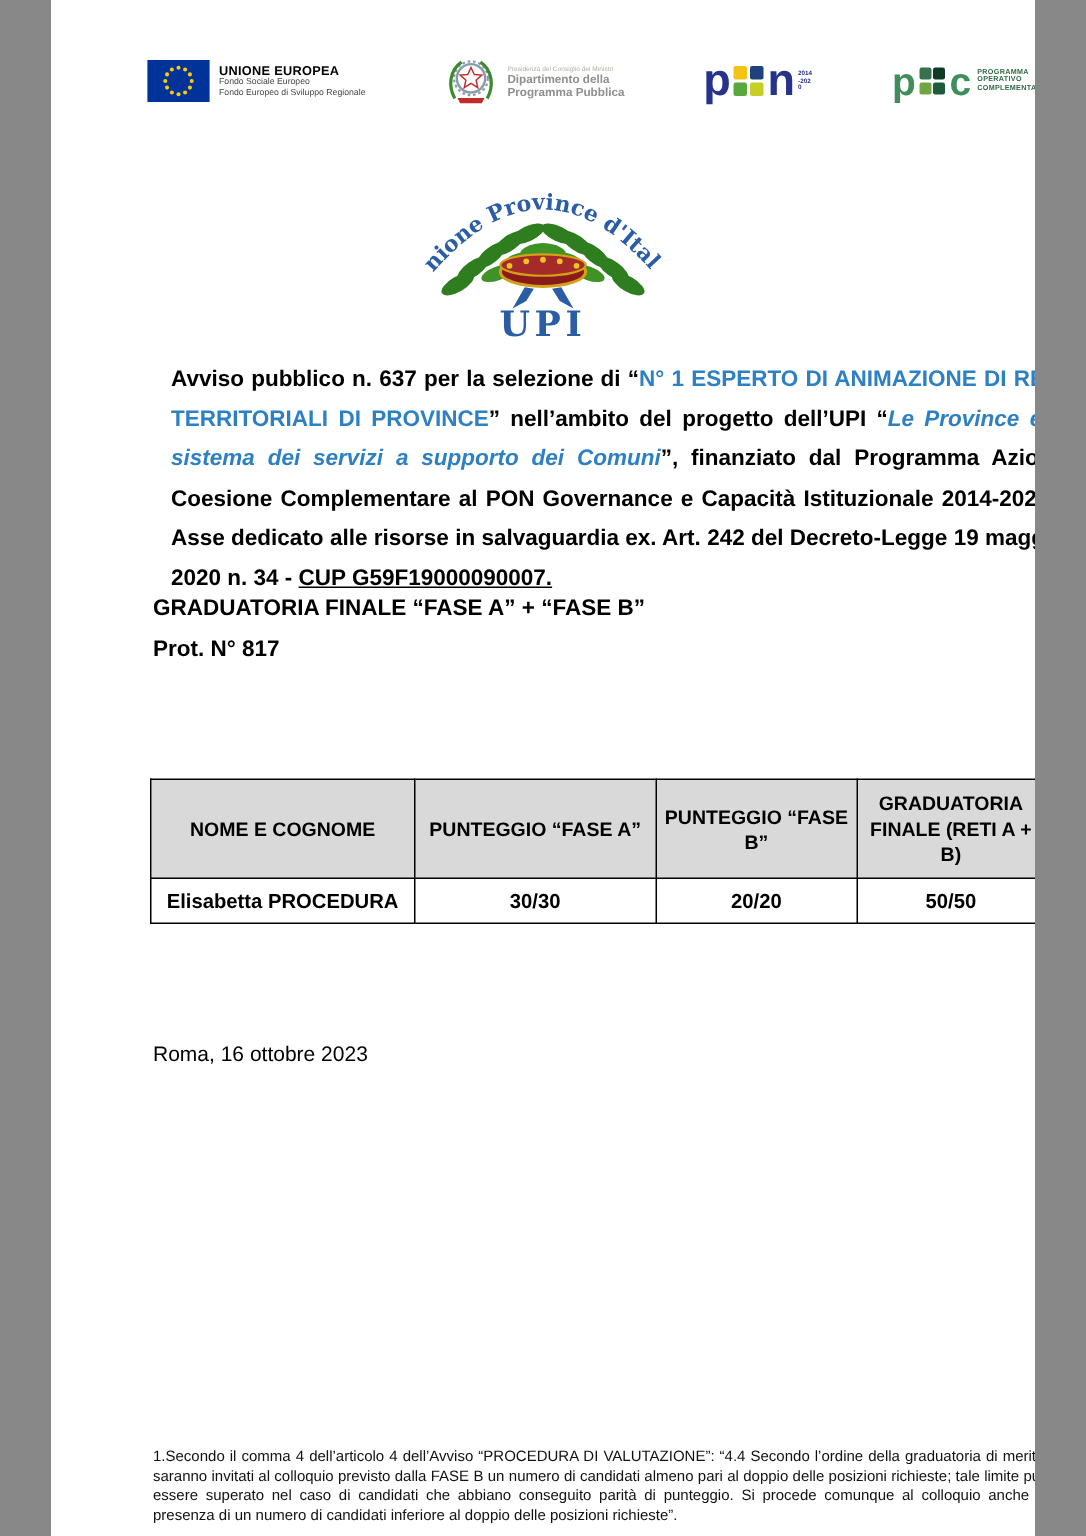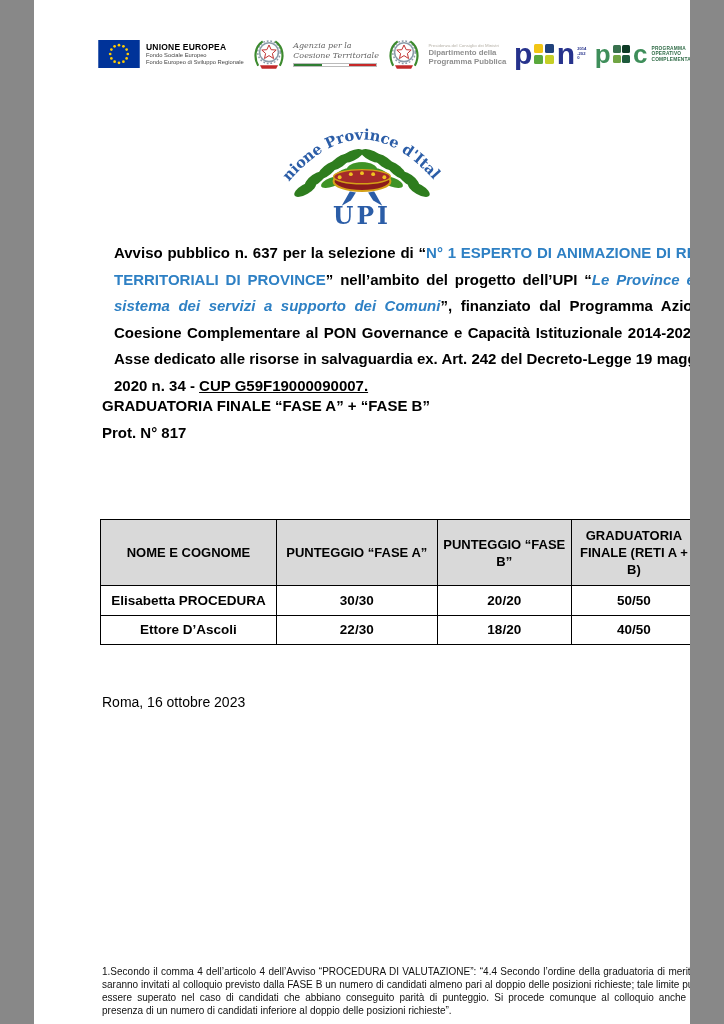--- a/index.html
+++ b/index.html
@@ -106,34 +106,20 @@
             <circle cx="15.75" cy="6.14" r="1.3"></circle>
         </g>
       </svg>
       <div class="eu-text">
         <div class="eu-title">UNIONE EUROPEA</div>
         <div class="eu-line">Fondo Sociale Europeo</div>
         <div class="eu-line">Fondo Europeo di Sviluppo Regionale</div>
       </div>
     </div>
 
-    <div class="logo-group">
-      <svg width="36" height="36" viewBox="0 0 40 40">
-        <use href="#it-emblem"></use>
-      </svg>
-      <div>
-        <div class="agenzia-text">Agenzia per la</div>
-        <div class="agenzia-text">Coesione Territoriale</div>
-        <div class="tricolor">
-          <span style="background:#2E7D32"></span>
-            <span style="background:#ffffff"></span>
-            <span style="background:#C62828"></span>
-        </div>
-      </div>
-    </div>
 
     <div class="logo-group">
       <svg width="36" height="36" viewBox="0 0 40 40">
         <use href="#it-emblem"></use>
       </svg>
       <div class="dfp-text">
         <div class="dfp-small">Presidenza del Consiglio dei Ministri</div>
         <div class="dfp-line">Dipartimento della</div>
         <div class="dfp-line">Programma Pubblica</div>
       </div>
@@ -234,26 +220,20 @@
         <th>GRADUATORIA FINALE (RETI A + B)</th>
       </tr>
     </thead>
     <tbody>
       <tr>
         <td>Elisabetta PROCEDURA</td>
         <td>30/30</td>
         <td>20/20</td>
         <td>50/50</td>
       </tr>
-      <tr>
-        <td>Ettore D’Ascoli</td>
-        <td>22/30</td>
-        <td>18/20</td>
-        <td>40/50</td>
-      </tr>
     </tbody>
   </table>
 
   <div class="date-line">Roma, 16 ottobre 2023</div>
 
   <p class="footnote">1.Secondo il comma 4 dell’articolo 4 dell’Avviso “PROCEDURA DI VALUTAZIONE”: “4.4 Secondo l’ordine della graduatoria di merito, saranno invitati al colloquio previsto dalla FASE B un numero di candidati almeno pari al doppio delle posizioni richieste; tale limite può essere superato nel caso di candidati che abbiano conseguito parità di punteggio. Si procede comunque al colloquio anche in presenza di un numero di candidati inferiore al doppio delle posizioni richieste”.</p>
 
 </div>
 
 </body></html>

